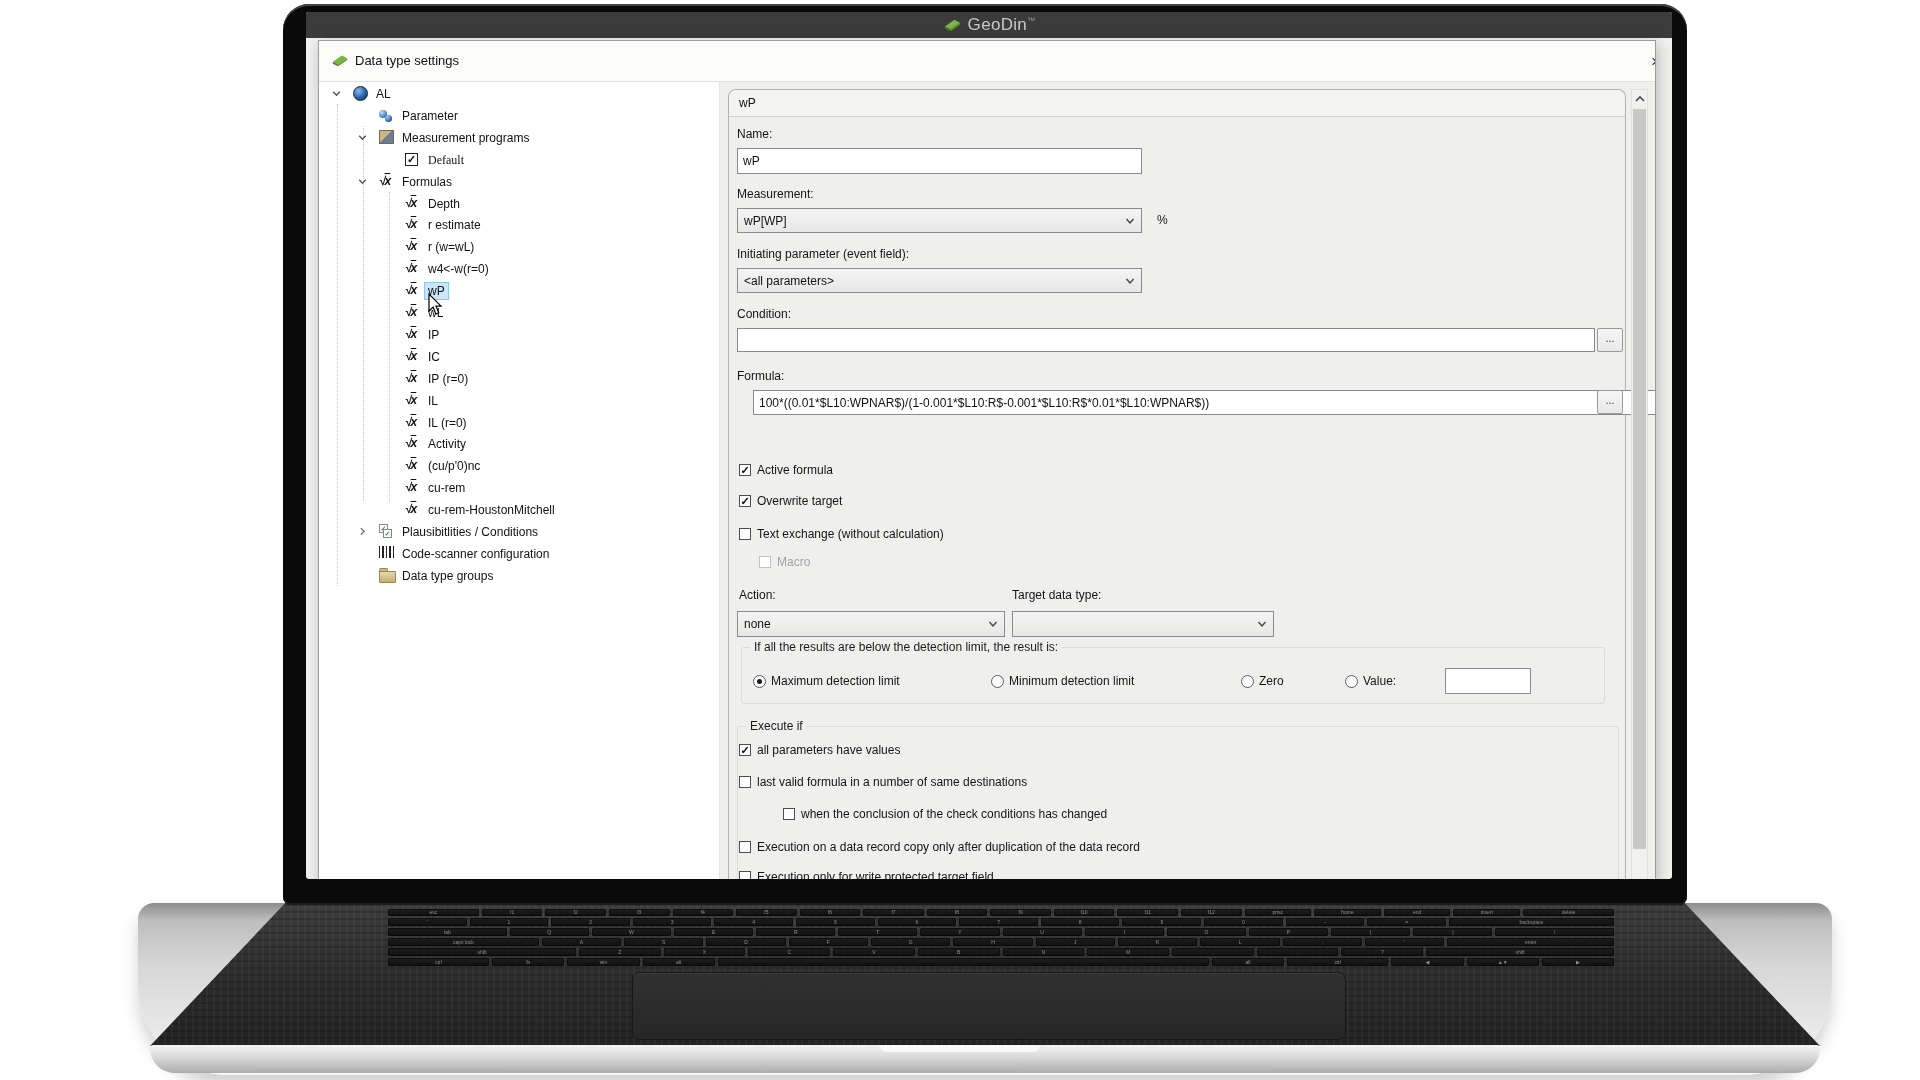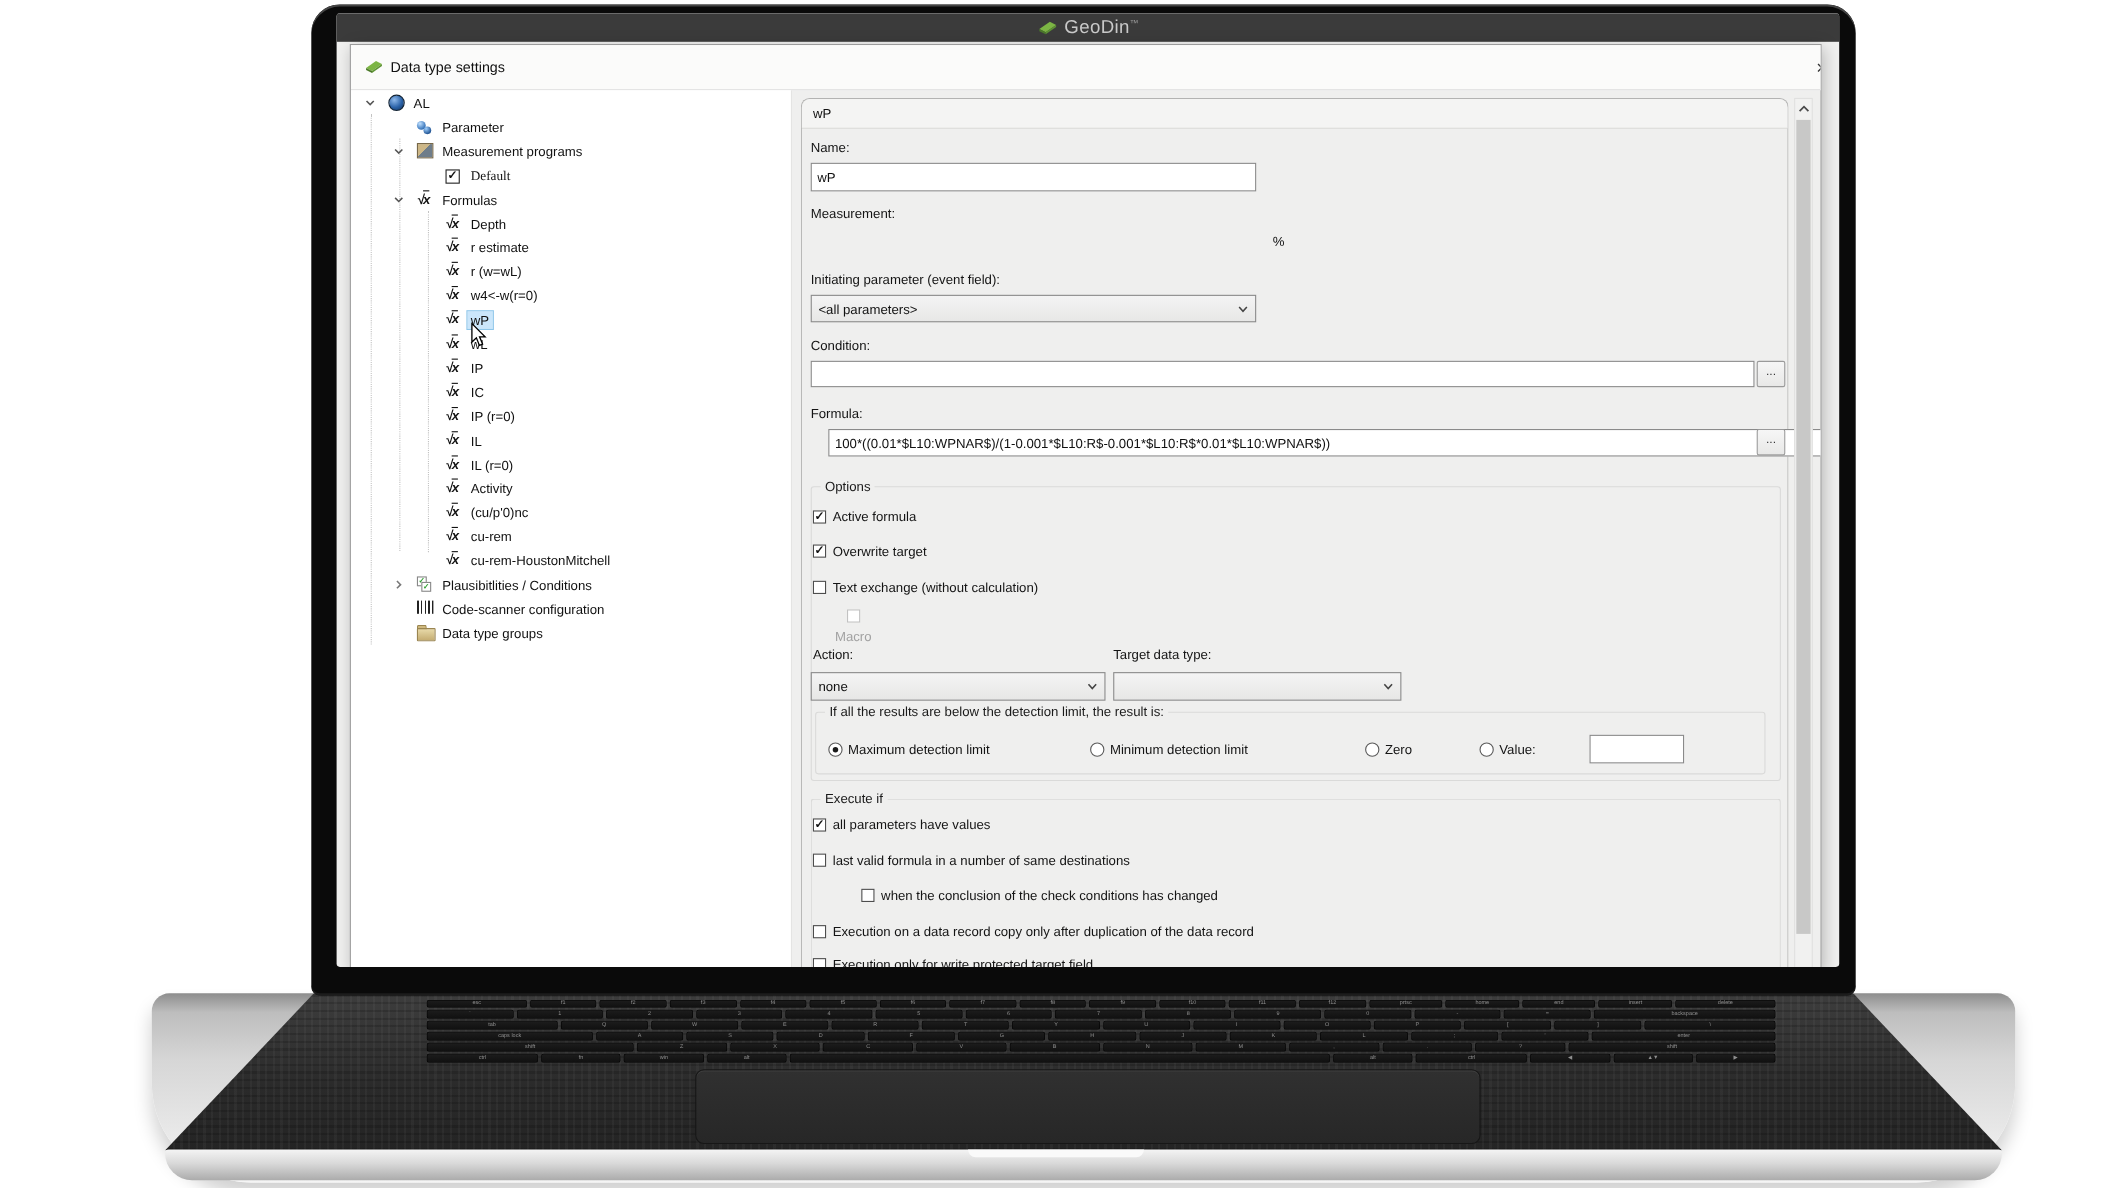--- a/index.html
+++ b/index.html
@@ -91,21 +91,21 @@
   .sel-box .txt{flex:1;white-space:nowrap;overflow:hidden;}
   .chev{width:10px;height:10px;flex:none;}
   .dots-btn{position:absolute;box-sizing:border-box;width:26px;height:24px;border:1px solid #9a9a9a;
             background:linear-gradient(180deg,#f6f6f6,#e8e8e7);font-size:11px;color:#333;text-align:center;
             line-height:18px;border-radius:2px;}
   .grp{position:absolute;border:1px solid #dadad9;border-radius:3px;}
   .grp-title{position:absolute;top:-8px;left:8px;background:#efefee;padding:0 4px;font-size:12px;color:#1a1a1a;white-space:nowrap;}
   .cbrow{position:absolute;height:16px;display:flex;align-items:center;gap:6px;font-size:12px;color:#141414;white-space:nowrap;}
   .cb{width:12px;height:12px;box-sizing:border-box;border:1px solid #4d4d4d;background:#fff;flex:none;
       font-size:11px;line-height:10px;font-weight:bold;color:#111;text-align:center;}
-  .cbrow.dis{color:#a2a2a2;flex-direction:column;}
+  .cbrow.dis{color:#a2a2a2;}
   .cbrow.dis .cb{border-color:#c2c2c2;}
   .rdrow{position:absolute;height:16px;display:flex;align-items:center;gap:5px;font-size:12px;color:#141414;white-space:nowrap;}
   .rd{width:13px;height:13px;box-sizing:border-box;border:1px solid #5a5a5a;border-radius:50%;background:#fff;
       flex:none;position:relative;}
   .rd.on::after{content:"";position:absolute;left:3px;top:3px;width:5px;height:5px;border-radius:50%;background:#1a1a1a;}
 
   .scrollbar{position:absolute;left:1312px;top:48px;width:17px;height:791px;background:#f1f1f0;border:1px solid #e0e0df;box-sizing:border-box;}
   .sb-up{position:absolute;left:0;top:0;width:15px;height:17px;display:flex;align-items:center;justify-content:center;}
   .sb-thumb{position:absolute;left:1px;top:19px;width:13px;height:740px;background:#c8c8c7;}
 
@@ -353,41 +353,44 @@
           </div>
         </div>
 
       <div class="panel">
         <div class="panel-head">wP</div>
 
         <span class="flabel" style="left:8px;top:37px;">Name:</span>
         <input class="tinput" style="left: 8px; top: 58px; width: 405px; height: 26px;" value="wP">
 
         <span class="flabel" style="left:8px;top:97px;">Measurement:</span>
+        <div class="sel-box" style="left:8px;top:118px;width:405px;height:25px;">
+          <span class="txt">wP[WP]</span>
+          <svg class="chev" viewBox="0 0 10 10">
+              <polyline points="1.5,3 5,7 8.5,3" fill="none" stroke="#444" stroke-width="1.4"></polyline>
+            </svg>
+        </div>
         <span class="flabel" style="left:428px;top:123px;">%</span>
 
         <span class="flabel" style="left:8px;top:157px;">Initiating parameter (event field):</span>
         <div class="sel-box" style="left:8px;top:178px;width:405px;height:25px;">
           <span class="txt">&lt;all parameters&gt;</span>
           <svg class="chev" viewBox="0 0 10 10">
               <polyline points="1.5,3 5,7 8.5,3" fill="none" stroke="#444" stroke-width="1.4"></polyline>
             </svg>
         </div>
 
         <span class="flabel" style="left:8px;top:217px;">Condition:</span>
         <input class="tinput" style="left: 8px; top: 238px; width: 858px; height: 24px;" value="">
         <div class="dots-btn" style="left:868px;top:238px;">...</div>
 
         <span class="flabel" style="left:8px;top:279px;">Formula:</span>
         <input class="tinput" style="left: 24px; top: 300px; width: 912px; height: 25px;" value="100*((0.01*$L10:WPNAR$)/(1-0.001*$L10:R$-0.001*$L10:R$*0.01*$L10:WPNAR$))">
         <div class="dots-btn" style="left:868px;top:300px;">...</div>
 
-        <div class="grp" style="left:8px;top:352px;width:880px;height:266px;">
-          <span class="grp-title">Options</span>
-        </div>
         <div id="optionCbs">
             <div class="cbrow" style="left: 10px; top: 372px;">
               <span class="cb">✓</span>
               <span>Active formula</span>
             </div>
             <div class="cbrow" style="left: 10px; top: 403px;">
               <span class="cb">✓</span>
               <span>Overwrite target</span>
             </div>
             <div class="cbrow" style="left: 10px; top: 436px;">

